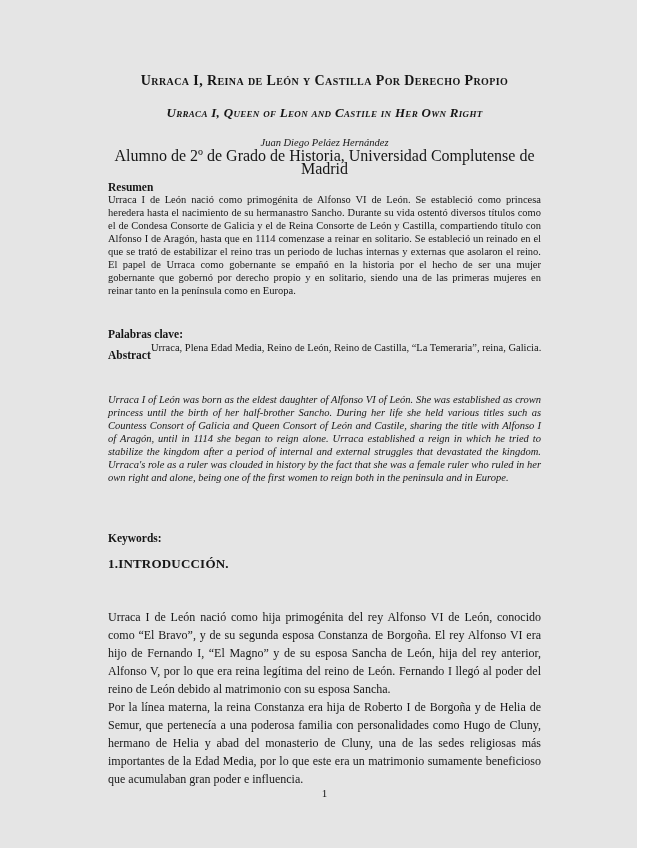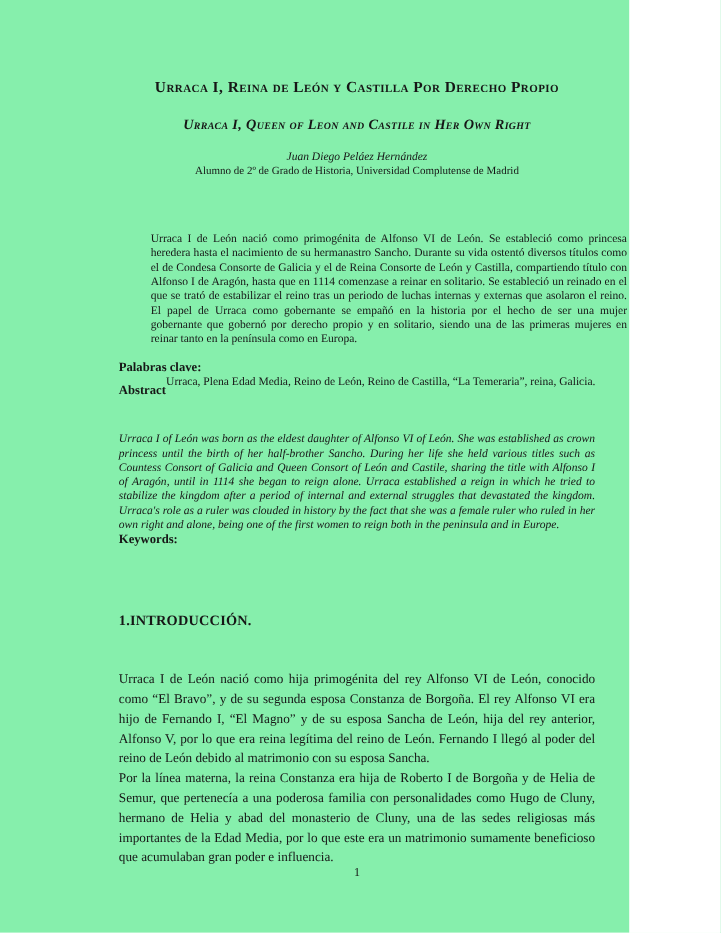--- a/index.html
+++ b/index.html
@@ -2,23 +2,23 @@
 <html><head>
 <meta charset="utf-8">
 <style>
   html, body {
     margin: 0;
     padding: 0;
     background: #ffffff;
   }
   .page {
     position: relative;
-    width: 572px;
+    width: 637px;
     height: 848px;
-    background: #86efac;
+    background: #e5e5e5;
     font-family: "Liberation Serif", serif;
     color: #161616;
     overflow: hidden;
   }
   .content-block {
     position: absolute;
     left: 108px;
     width: 433px;
   }
   .centered {
@@ -42,47 +42,47 @@
     line-height: 16px;
   }
   .author {
     top: 136px;
     font-size: 10.5px;
     font-style: italic;
     line-height: 13px;
   }
   .affiliation {
     top: 149px;
-    font-size: 10px;
+    font-size: 16px;
     line-height: 13px;
   }
   .section-heading {
     font-size: 11.5px;
     font-weight: bold;
     line-height: 14px;
   }
   .resumen-heading { top: 180px; }
   .body-small {
     font-size: 10.5px;
     line-height: 13px;
     text-align: justify;
   }
-  .resumen-body { top: 211px; margin-left: 29px; }
+  .resumen-body { top: 193px; }
   .palabras-heading { top: 327px; }
   .palabras-body {
     top: 341px;
     text-align: left;
     margin-left: 43px;
   }
   .abstract-heading { top: 348px; }
   .abstract-body {
     top: 393px;
     font-style: italic;
   }
-  .keywords-heading { top: 484px; }
+  .keywords-heading { top: 531px; }
   .keywords-body {
     top: 519px;
     font-style: italic;
     text-align: left;
   }
   .intro-heading {
     top: 556px;
     font-size: 13px;
     font-weight: bold;
     letter-spacing: 0.2px;
@@ -106,20 +106,21 @@
 <div class="page">
 
   <div class="content-block centered doc-title">Urraca I, Reina de León y Castilla Por Derecho Propio</div>
 
   <div class="content-block centered author">Juan Diego Peláez Hernández</div>
 
   <div class="content-block centered doc-subtitle">Urraca I, Queen of Leon and Castile in Her Own Right</div>
 
   <div class="content-block centered affiliation">Alumno de 2º de Grado de Historia, Universidad Complutense de Madrid</div>
 
+  <div class="content-block section-heading resumen-heading">Resumen</div>
 
   <div class="content-block body-small resumen-body">Urraca I de León nació como primogénita de Alfonso VI de León. Se estableció como princesa heredera hasta el nacimiento de su hermanastro Sancho. Durante su vida ostentó diversos títulos como el de Condesa Consorte de Galicia y el de Reina Consorte de León y Castilla, compartiendo título con Alfonso I de Aragón, hasta que en 1114 comenzase a reinar en solitario. Se estableció un reinado en el que se trató de estabilizar el reino tras un periodo de luchas internas y externas que asolaron el reino. El papel de Urraca como gobernante se empañó en la historia por el hecho de ser una mujer gobernante que gobernó por derecho propio y en solitario, siendo una de las primeras mujeres en reinar tanto en la península como en Europa.</div>
 
   <div class="content-block section-heading palabras-heading">Palabras clave:</div>
 
   <div class="content-block body-small palabras-body">Urraca, Plena Edad Media, Reino de León, Reino de Castilla, “La Temeraria”, reina, Galicia.</div>
 
   <div class="content-block section-heading abstract-heading">Abstract</div>
 
   <div class="content-block body-small abstract-body">Urraca I of León was born as the eldest daughter of Alfonso VI of León. She was established as crown princess until the birth of her half-brother Sancho. During her life she held various titles such as Countess Consort of Galicia and Queen Consort of León and Castile, sharing the title with Alfonso I of Aragón, until in 1114 she began to reign alone. Urraca established a reign in which he tried to stabilize the kingdom after a period of internal and external struggles that devastated the kingdom. Urraca's role as a ruler was clouded in history by the fact that she was a female ruler who ruled in her own right and alone, being one of the first women to reign both in the peninsula and in Europe.</div>

